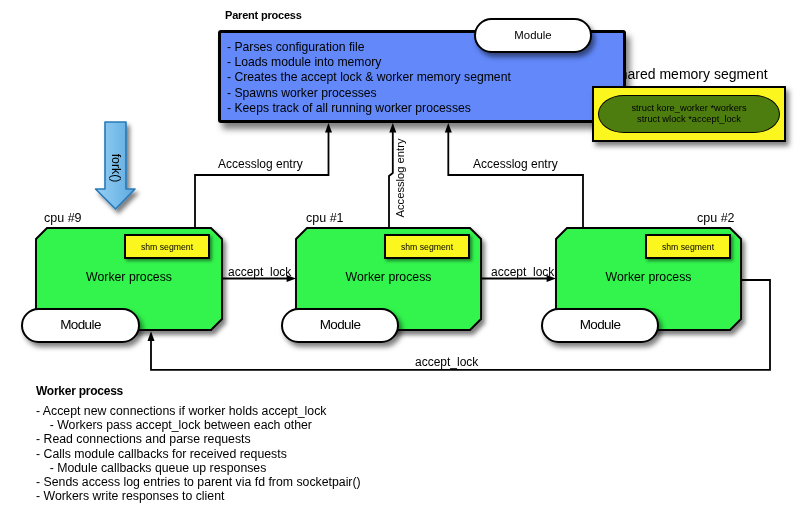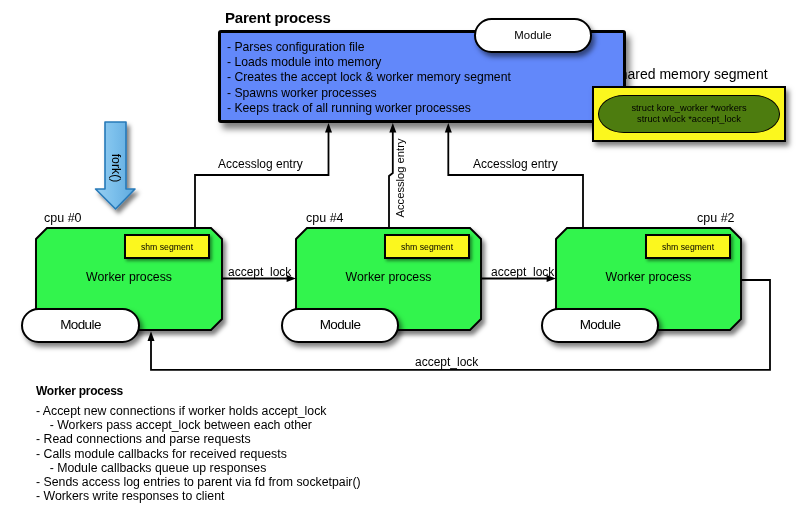--- a/index.html
+++ b/index.html
@@ -8,21 +8,21 @@
   .abs{position:absolute;}
   .blk{font-size:12.3px;line-height:15.3px;white-space:pre;}
   .lbl{font-size:12px;white-space:nowrap;}
   .small{font-size:12px;white-space:nowrap;}
 </style>
 </head>
 <body>
 <div id="stage">
 
 
-  <div class="abs" style="left:225px;top:8.5px;font-size:15px;font-weight:bold;letter-spacing:-0.2px;">Parent process</div>
+  <div class="abs" style="left:225px;top:8.5px;font-size:11px;font-weight:bold;letter-spacing:-0.2px;">Parent process</div>
 
   <div class="abs" style="left:218px;top:30px;width:408px;height:93px;background:#6288fa;
        border:3px solid #000;border-radius:3px;box-sizing:border-box;box-shadow:4px 6px 6px rgba(0,0,0,0.5);
        z-index:2;">
     <div style="padding:6.5px 0 0 6px;font-size:12.2px;line-height:15.4px;white-space:pre;">- Parses configuration file
 - Loads module into memory
 - Creates the accept lock &amp; worker memory segment
 - Spawns worker processes
 - Keeps track of all running worker processes</div>
   </div>
@@ -77,22 +77,22 @@
   </svg>
 
   <div class="abs lbl" style="left:218px;top:156.5px;">Accesslog entry</div>
   <div class="abs lbl" style="left:473px;top:156.5px;">Accesslog entry</div>
   <div class="abs lbl" style="left:399.5px;top:178px;transform:translate(-50%,-50%) rotate(-90deg);font-size:11.2px;">Accesslog entry</div>
 
   <div class="abs small" style="left:228px;top:264.5px;">accept_lock</div>
   <div class="abs small" style="left:491px;top:264.5px;">accept_lock</div>
   <div class="abs small" style="left:415px;top:355px;">accept_lock</div>
 
-  <div class="abs lbl" style="left:44px;top:211px;font-size:12.5px;">cpu #0</div>
-  <div class="abs lbl" style="left:306px;top:211px;font-size:12.5px;">cpu #4</div>
+  <div class="abs lbl" style="left:44px;top:211px;font-size:12.5px;">cpu #9</div>
+  <div class="abs lbl" style="left:306px;top:211px;font-size:12.5px;">cpu #1</div>
   <div class="abs lbl" style="left:697px;top:211px;font-size:12.5px;">cpu #2</div>
 
   <div class="abs" style="left:124px;top:234px;width:86px;height:25px;background:#fbf71e;border:2px solid #000;
        box-sizing:border-box;box-shadow:2px 2px 3px rgba(0,0,0,0.45);z-index:4;
        text-align:center;font-size:8.7px;line-height:23px;">shm segment</div>
   <div class="abs" style="left:384px;top:234px;width:86px;height:25px;background:#fbf71e;border:2px solid #000;
        box-sizing:border-box;box-shadow:2px 2px 3px rgba(0,0,0,0.45);z-index:4;
        text-align:center;font-size:8.7px;line-height:23px;">shm segment</div>
   <div class="abs" style="left:645px;top:234px;width:86px;height:25px;background:#fbf71e;border:2px solid #000;
        box-sizing:border-box;box-shadow:2px 2px 3px rgba(0,0,0,0.45);z-index:4;

